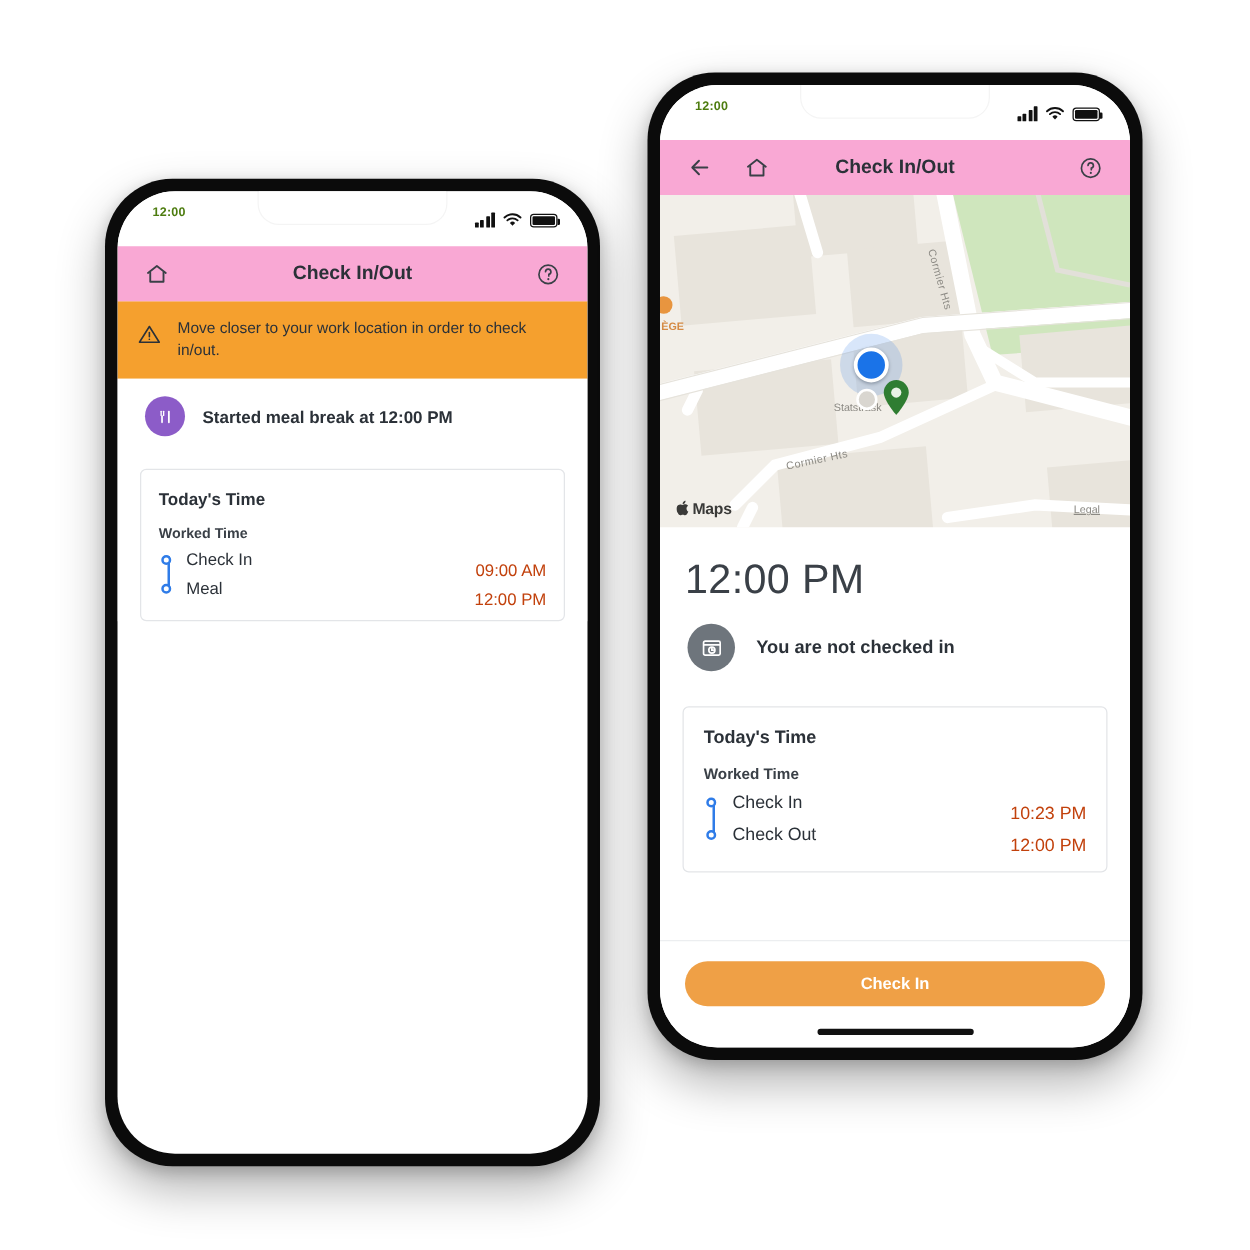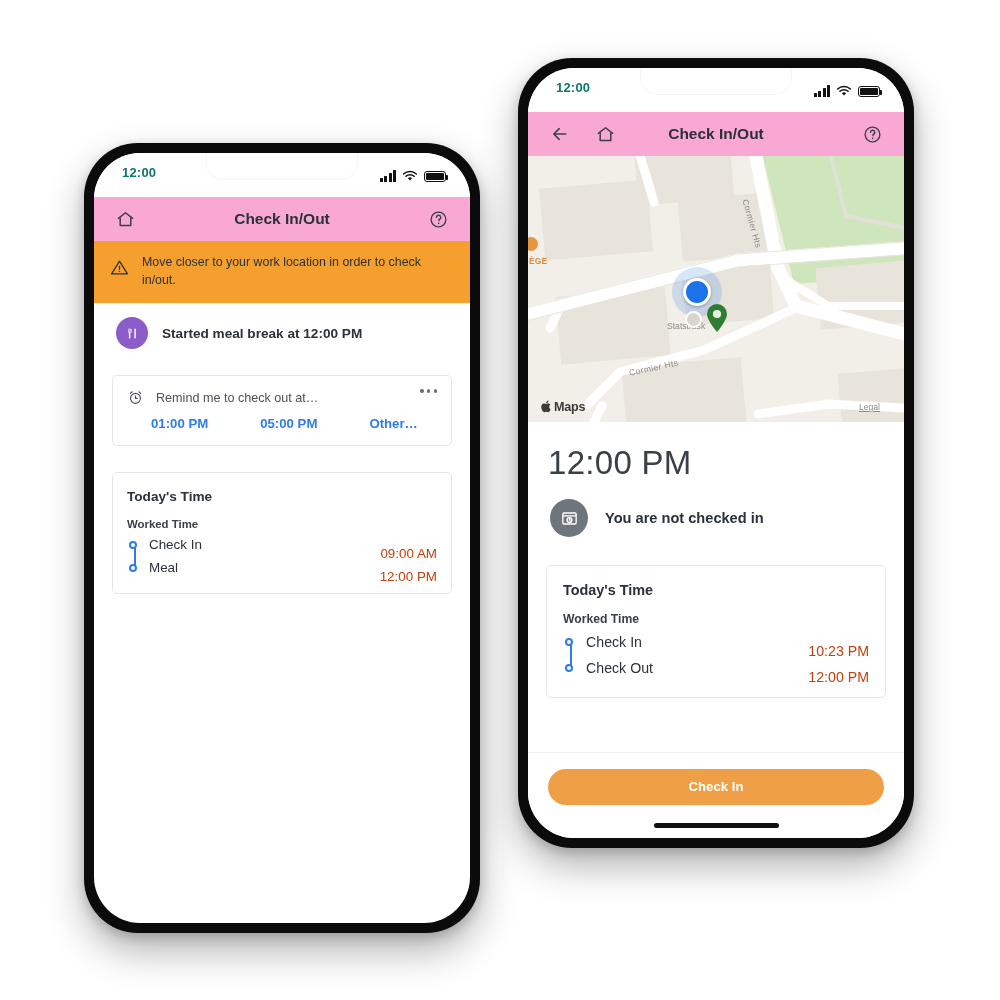--- a/index.html
+++ b/index.html
@@ -14,21 +14,21 @@
   
   .phone{position:absolute;background:#0b0b0b;border-radius:54px;
          box-shadow:0 18px 38px rgba(0,0,0,.30), 0 4px 12px rgba(0,0,0,.18);}
   .phone .screen{position:absolute;inset:10px;background:#ffffff;border-radius:46px;overflow:hidden;}
 
   #phone-left{left:84px;top:143px;width:396px;height:790px;}
   #phone-right{left:518px;top:58px;width:396px;height:790px;}
 
   
   .statusbar{position:relative;height:44px;background:#fff;}
-  .sb-time{position:absolute;left:28px;top:12px;font-size:13px;font-weight:bold;color:#0f766e;letter-spacing:.2px;}
+  .sb-time{position:absolute;left:28px;top:12px;font-size:10px;font-weight:bold;color:#4d7c0f;letter-spacing:.2px;}
   .sb-icons{position:absolute;right:24px;top:13px;display:flex;align-items:flex-end;gap:6px;height:16px;}
   .notch{position:absolute;left:50%;transform:translateX(-50%);top:0;width:150px;height:26px;
          background:#fff;border-bottom-left-radius:16px;border-bottom-right-radius:16px;
          box-shadow:0 0 0 1px rgba(0,0,0,0.045);}
   .bars{display:flex;align-items:flex-end;gap:1.5px;height:12px;}
   .bars i{display:block;width:3px;background:#111;border-radius:.5px;}
   .bars i:nth-child(1){height:4px;}
   .bars i:nth-child(2){height:6.5px;}
   .bars i:nth-child(3){height:9px;}
   .bars i:nth-child(4){height:12px;}
@@ -159,40 +159,20 @@
             <svg width="15" height="15" viewBox="0 0 24 24" fill="#fff">
               <rect x="5.4" y="4" width="1.7" height="7" rx=".8"></rect>
                 <rect x="8.6" y="4" width="1.7" height="7" rx=".8"></rect>
               <rect x="6.3" y="10" width="2.2" height="10" rx="1"></rect>
               <rect x="15" y="4" width="2.3" height="16" rx="1.1"></rect>
             </svg>
           </div>
           <div class="st-txt">Started meal break at 12:00 PM</div>
         </div>
 
-        <div class="card">
-          <div class="reminder-top">
-            <svg width="17" height="17" viewBox="0 0 24 24" fill="none" stroke="#4b5158" stroke-width="1.6">
-              <circle cx="12" cy="13.2" r="7"></circle>
-              <path d="M12 9.6v3.6h2.6" stroke-linecap="round"></path>
-              <path d="M4.6 6.2 7.4 3.9M19.4 6.2 16.6 3.9" stroke-linecap="round"></path>
-            </svg>
-            <div class="lbl">Remind me to check out at…</div>
-            <div class="dots">
-                <b></b>
-                <b></b>
-                <b></b>
-              </div>
-          </div>
-          <div class="reminder-opts">
-            <a class="opt1">01:00 PM</a>
-            <a class="opt2">05:00 PM</a>
-            <a class="opt3">Other…</a>
-          </div>
-        </div>
 
         <div class="card">
           <div class="card-title">Today's Time</div>
           <div class="card-sub">Worked Time</div>
           <div class="tl">
             <div class="tl-rail"></div>
             <div class="tl-row">
               <span class="tl-dot"></span>
               <span class="tl-name">Check In</span>
               <span class="tl-val">09:00 AM</span>

